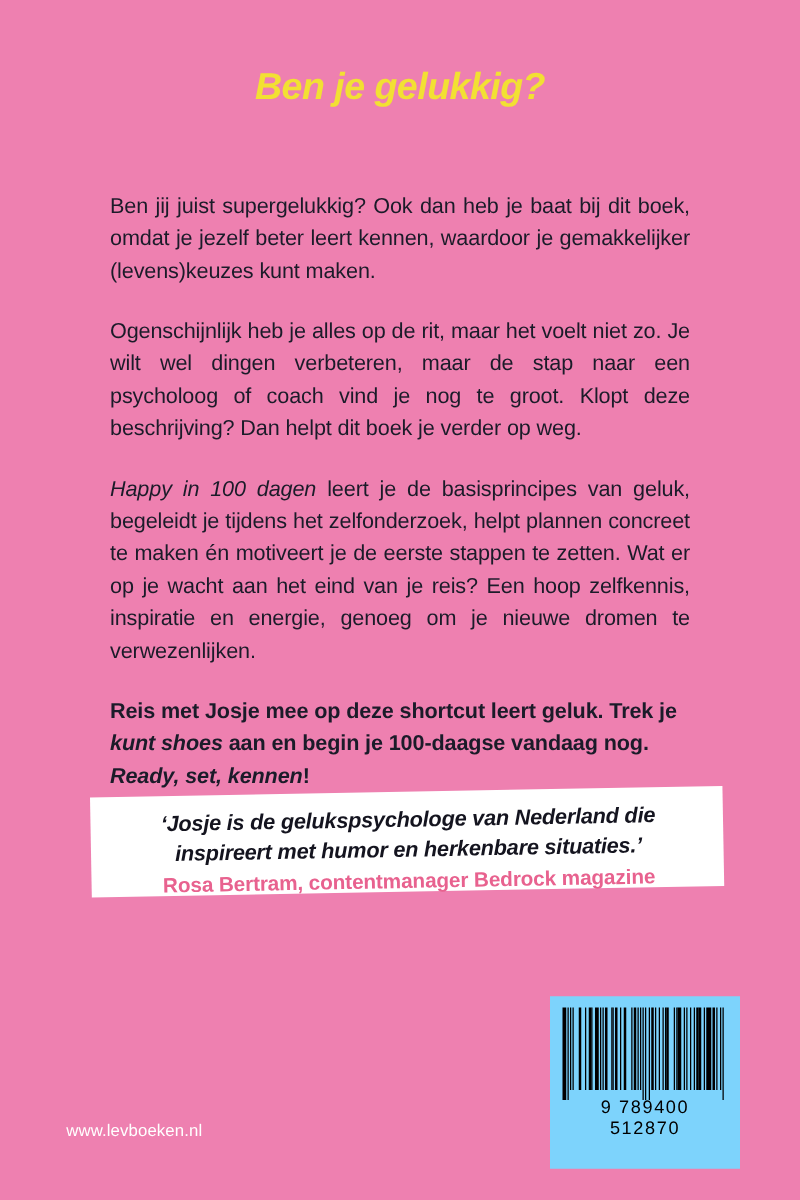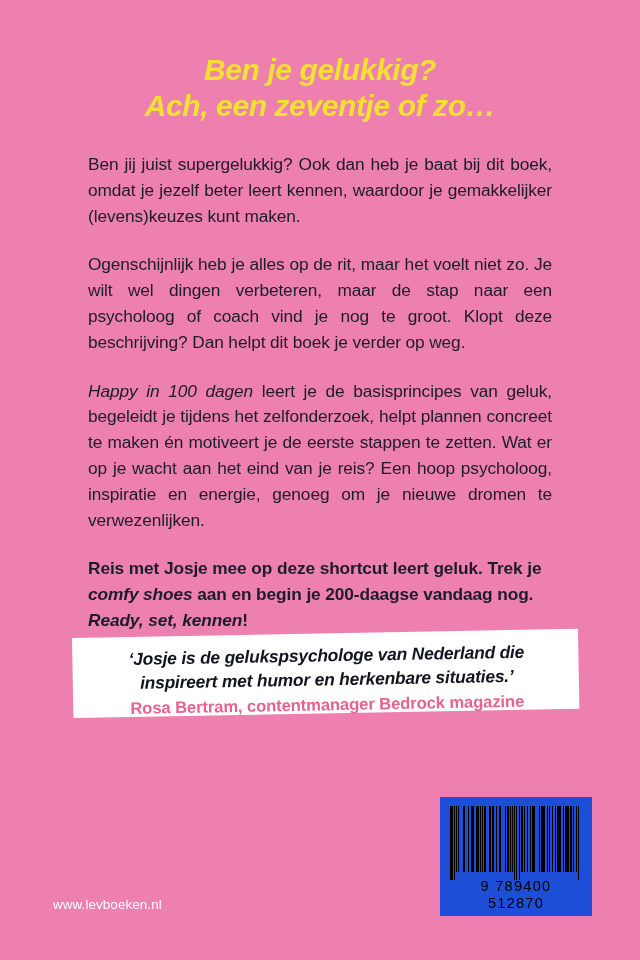--- a/index.html
+++ b/index.html
@@ -103,22 +103,22 @@
     text-align: center;
     letter-spacing: -0.1px;
   }
 
   
   .barcode-panel {
     position: absolute;
     left: 440px;
     top: 797px;
     width: 152px;
-    height: 119px;
-    background: #1d4ed8;
+    height: 138px;
+    background: #7dd3fc;
     box-sizing: border-box;
     padding: 9px 10px 0 10px;
   }
   .barcode-bars {
     position: relative;
     width: 132px;
     height: 74px;
     margin: 0 auto;
     display: flex;
     align-items: flex-start;
@@ -150,32 +150,31 @@
     letter-spacing: 0.1px;
   }
 </style>
 </head>
 <body>
 
 <div class="cover">
 
   <div class="title-block">
     <span class="title-line">Ben je gelukkig?</span>
-    <span class="title-line">Ach, een zeventje of zo…</span>
   </div>
 
   <div class="body-copy">
 
     <p class="para">Ben jij juist supergelukkig? Ook dan heb je baat bij dit boek, omdat je jezelf beter leert kennen, waardoor je gemakkelijker (levens)keuzes kunt maken.</p>
 
     <p class="para">Ogenschijnlijk heb je alles op de rit, maar het voelt niet zo. Je wilt wel dingen verbeteren, maar de stap naar een psycholoog of coach vind je nog te groot. Klopt deze beschrijving? Dan helpt dit boek je verder op weg.</p>
 
-    <p class="para"><em>Happy in 100 dagen</em><span> leert je de basisprincipes van geluk, begeleidt je tijdens het zelfonderzoek, helpt plannen concreet te maken én motiveert je de eerste stappen te zetten. Wat er op je wacht aan het eind van je reis? Een hoop psycholoog, inspiratie en energie, genoeg om je nieuwe dromen te verwezenlijken.</span></p>
-
-    <p class="para bold"><span>Reis met Josje mee op deze shortcut leert geluk. Trek je </span><em>comfy shoes</em><span> aan en begin je 200-daagse vandaag nog. </span><em>Ready, set, kennen</em><span>!</span></p>
+    <p class="para"><em>Happy in 100 dagen</em><span> leert je de basisprincipes van geluk, begeleidt je tijdens het zelfonderzoek, helpt plannen concreet te maken én motiveert je de eerste stappen te zetten. Wat er op je wacht aan het eind van je reis? Een hoop zelfkennis, inspiratie en energie, genoeg om je nieuwe dromen te verwezenlijken.</span></p>
+
+    <p class="para bold"><span>Reis met Josje mee op deze shortcut leert geluk. Trek je </span><em>kunt shoes</em><span> aan en begin je 100-daagse vandaag nog. </span><em>Ready, set, kennen</em><span>!</span></p>
 
   </div>
 
   <div class="quote-banner">
     <span class="quote-text">‘Josje is de gelukspsychologe van Nederland die</span>
     <span class="quote-text">inspireert met humor en herkenbare situaties.’</span>
     <span class="quote-attribution">Rosa Bertram, contentmanager Bedrock magazine</span>
   </div>
 
   <div class="barcode-panel">

